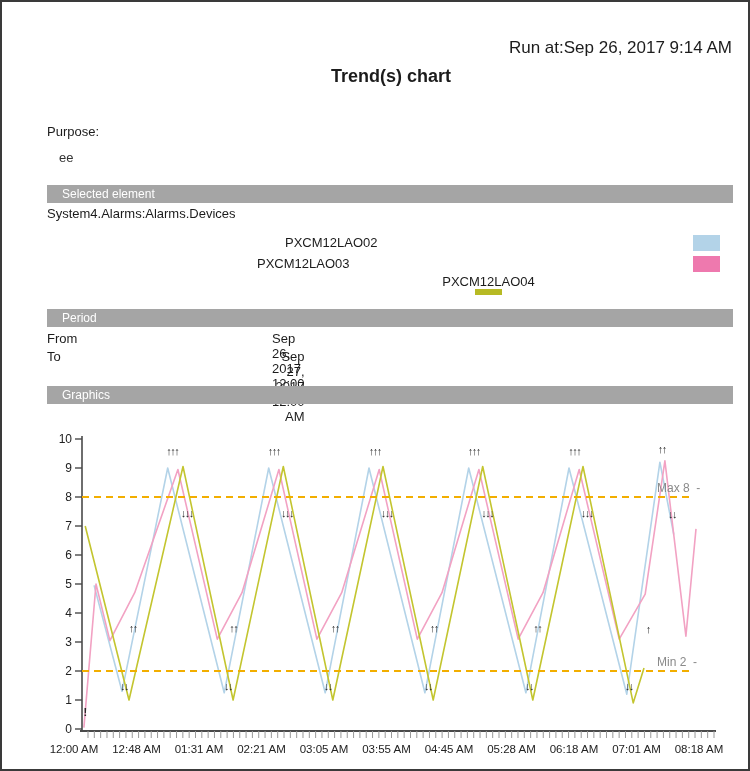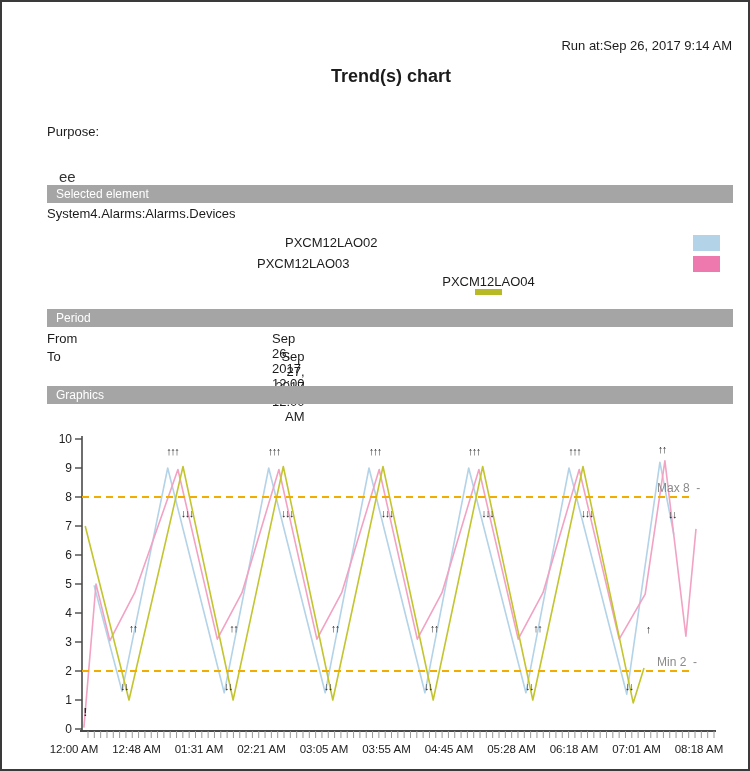--- a/index.html
+++ b/index.html
@@ -6,29 +6,29 @@
   .page{
     position:relative;
     width:750px;height:771px;
     background:#ffffff;
     border:2px solid #3a3a3a;
     box-sizing:border-box;
     font-family:"Liberation Sans", sans-serif;
     color:#1c1c1c;
     overflow:hidden;
   }
-  .run-at{position:absolute;top:36px;right:16px;font-size:13px;}
+  .run-at{position:absolute;top:36px;right:16px;font-size:17px;}
   .title{position:absolute;top:64px;left:0;width:100%;text-align:center;font-size:18px;font-weight:bold;margin-left:16px;}
   .purpose-label{position:absolute;top:122px;left:45px;font-size:13px;}
   .purpose-desc{position:absolute;top:147px;left:45px;font-size:13px;}
-  .purpose-note{position:absolute;top:166px;left:57px;font-size:15px;color:#333;}
+  .purpose-note{position:absolute;top:148px;left:57px;font-size:13px;color:#333;}
   .section-bar{
     position:absolute;left:45px;right:15px;height:18px;
     background:#a5a5a5;color:#ffffff;font-size:12px;
-    line-height:18px;padding-left:9px;box-sizing:border-box;
+    line-height:18px;padding-left:15px;box-sizing:border-box;
   }
   .bar-selected{top:183px;}
   .bar-period{top:307px;}
   .bar-graphics{top:384px;}
   .sys-path{position:absolute;top:204px;left:45px;font-size:13px;text-align:center;}
   .legend{position:absolute;top:228px;left:0;right:0;}
   .legend-row{position:absolute;left:255px;right:28px;height:21px;display:flex;align-items:center;justify-content:space-between;}
   .legend-row .lbl{font-size:13px;}
   .legend-row .swatch{width:27px;height:16px;}
   .row-from,.row-to{position:absolute;left:45px;font-size:13px;}

